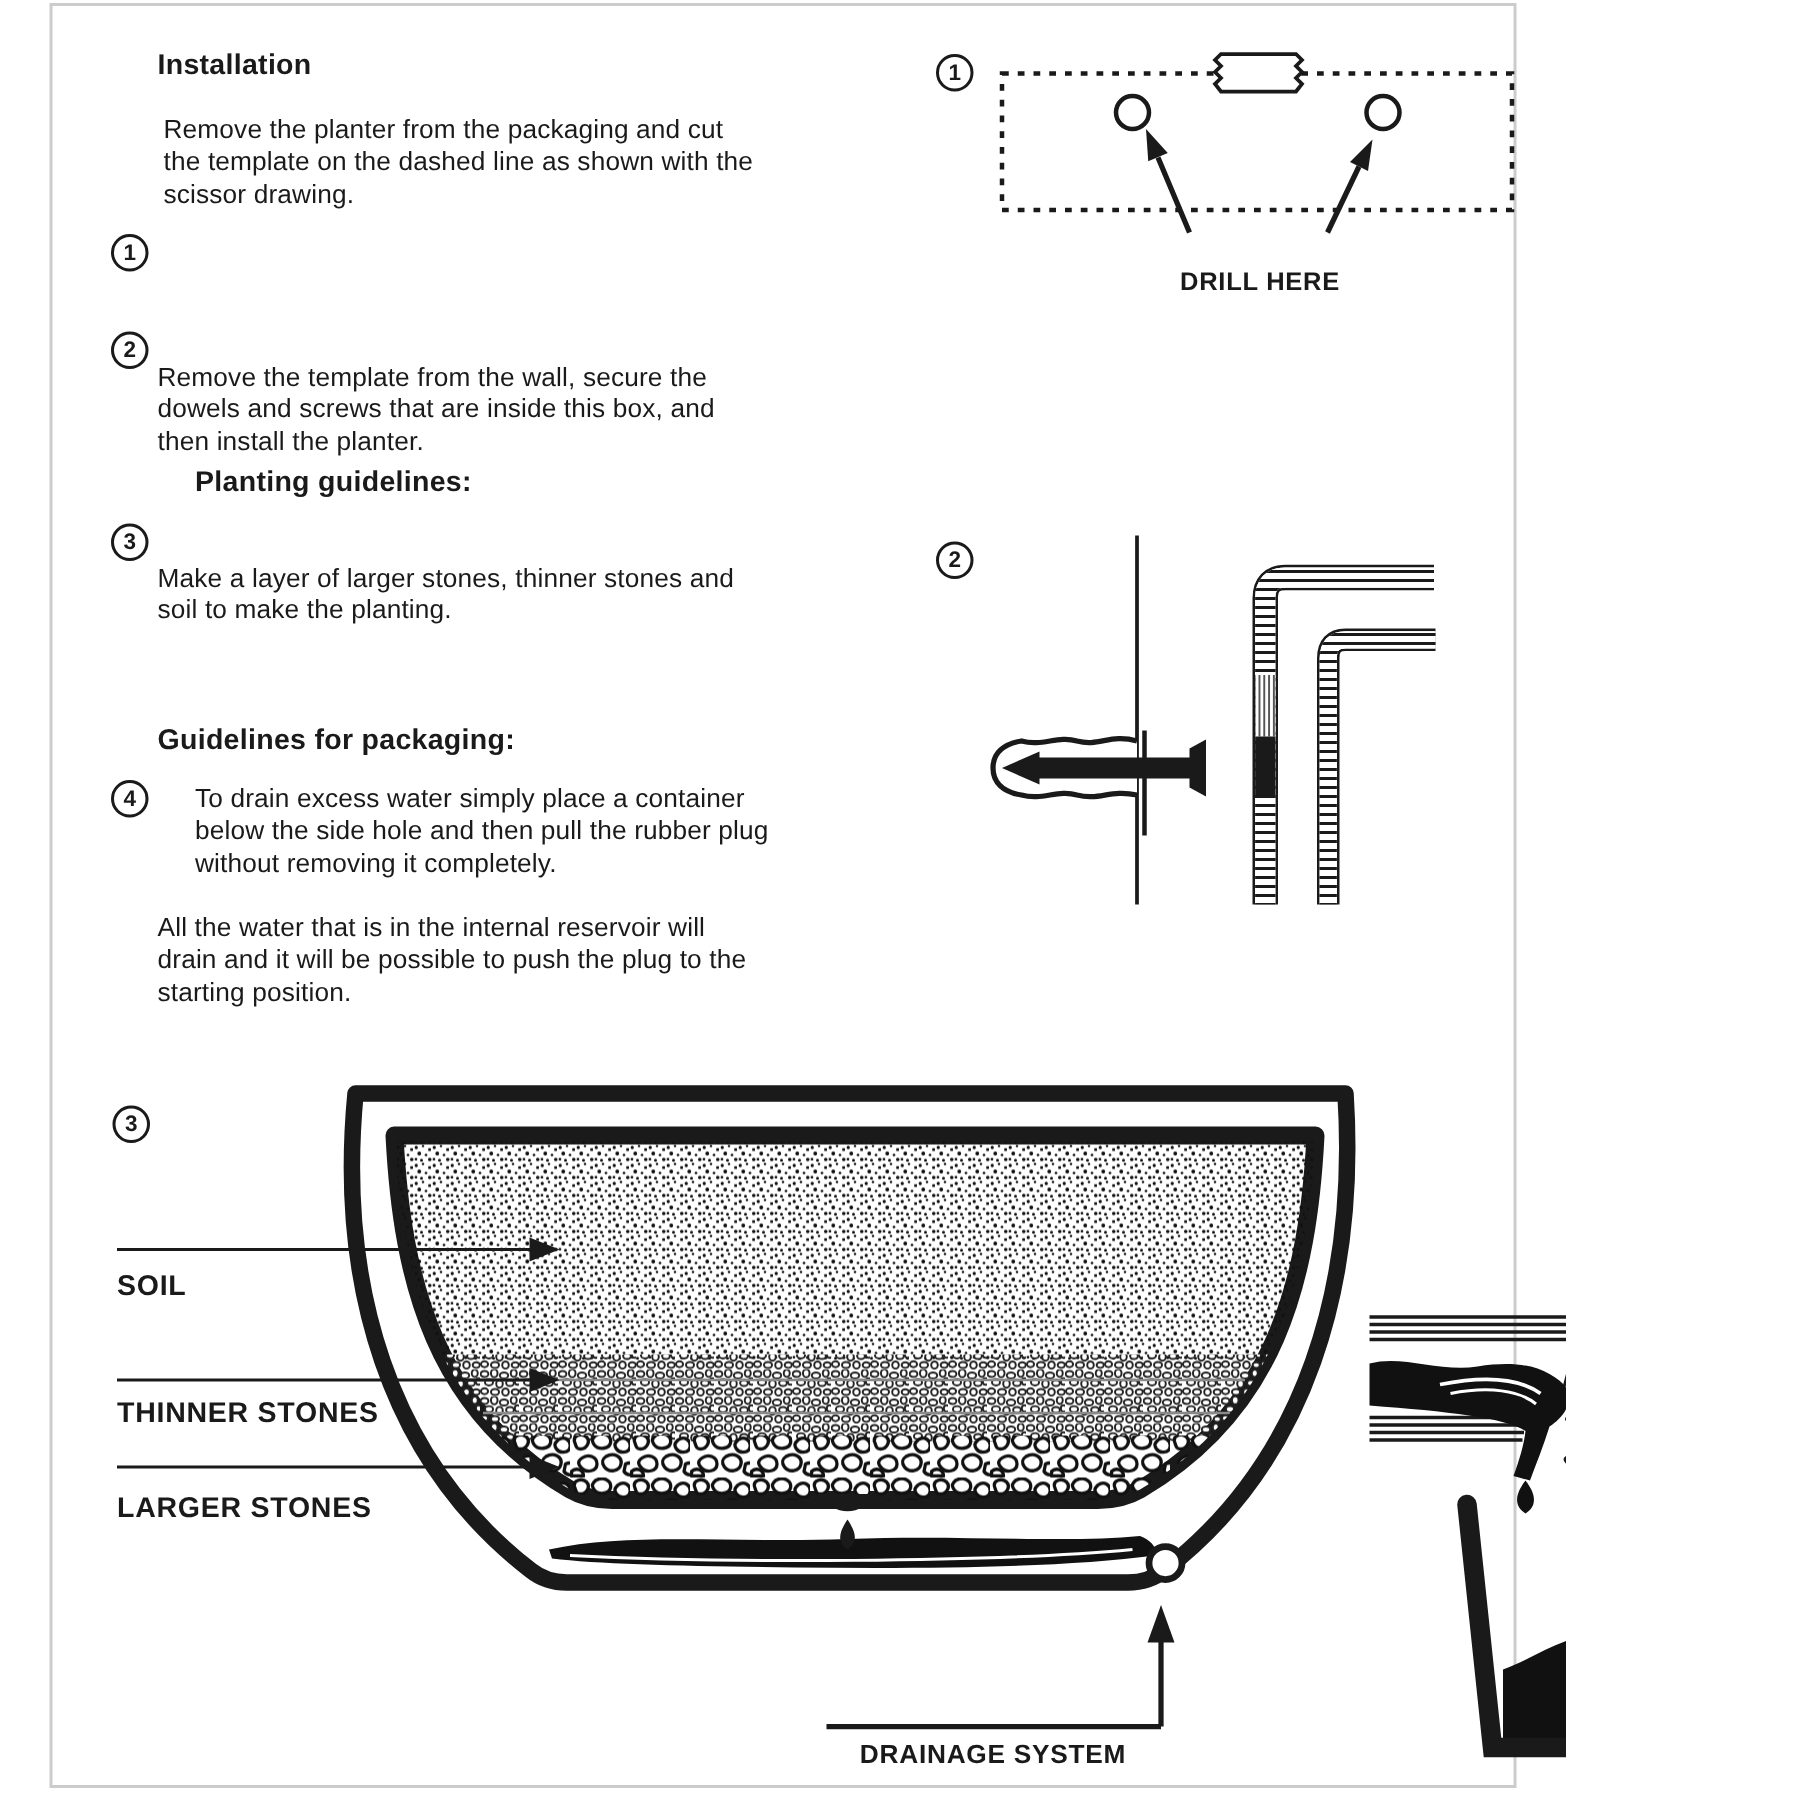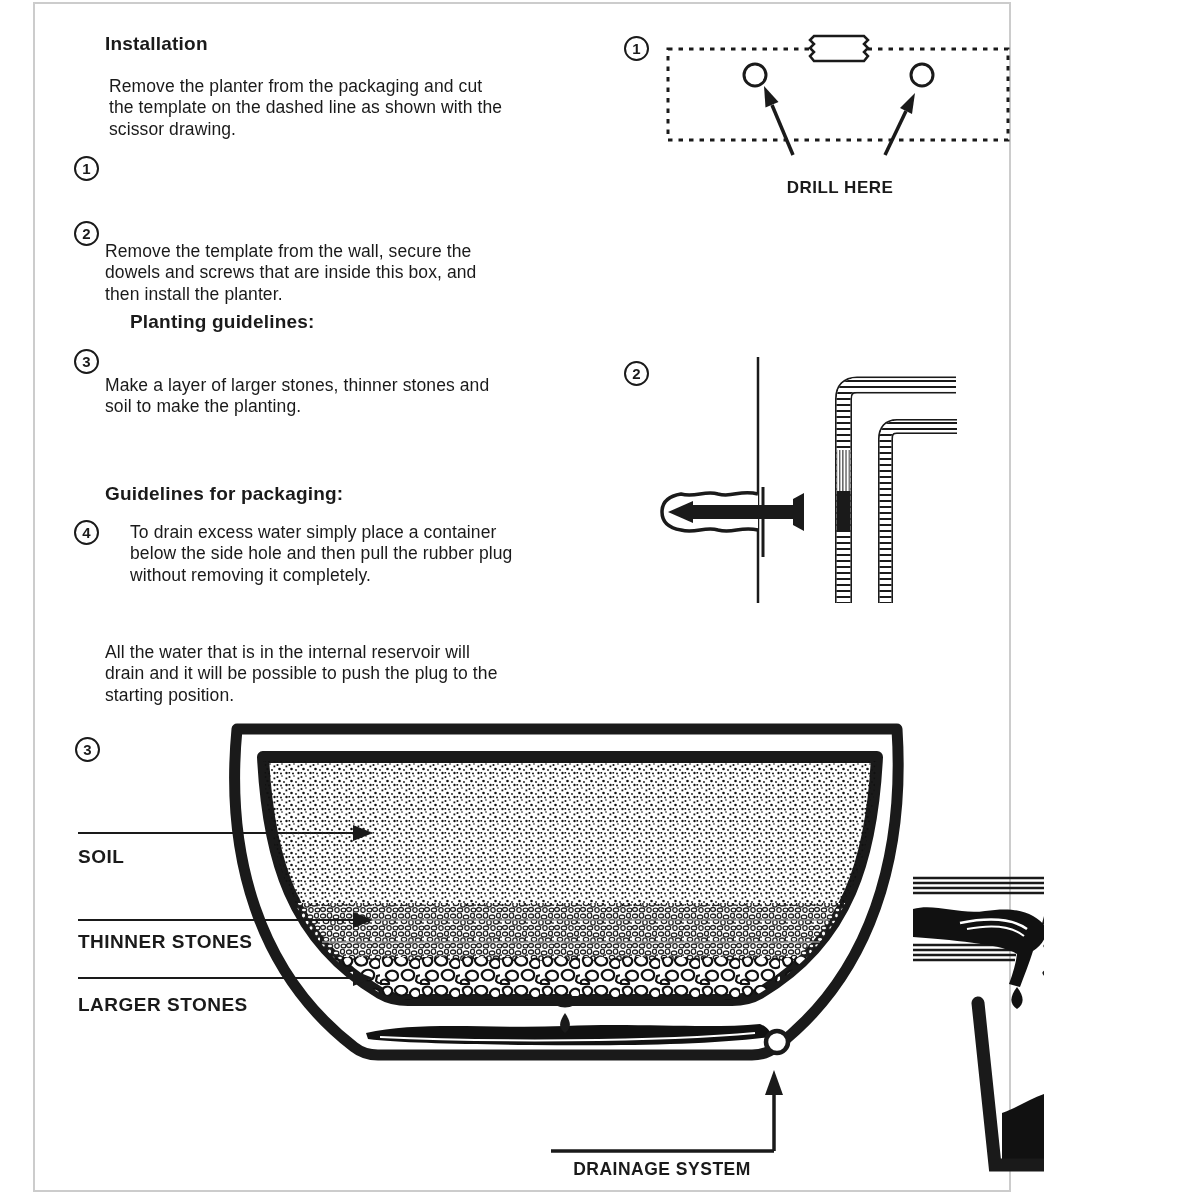--- a/index.html
+++ b/index.html
@@ -56,21 +56,21 @@
 
   <div class="abs heading" style="left:105px;top:483px;">Guidelines for packaging:</div>
 
   <div class="badge" style="left:74px;top:520px;">
       <span>4</span>
     </div>
   <div class="abs body-text" style="left:120px;top:522px;margin-left:10px;">To drain excess water simply place a container
 below the side hole and then pull the rubber plug
 without removing it completely.</div>
 
-  <div class="abs body-text" style="left:105px;top:608px;margin-top:34px;">All the water that is in the internal reservoir will
+  <div class="abs body-text" style="left:105px;top:608px;">All the water that is in the internal reservoir will
 drain and it will be possible to push the plug to the
 starting position.</div>
 
   <div class="badge" style="left:624px;top:36px;">
       <span>1</span>
     </div>
   <div class="badge" style="left:624px;top:361px;">
       <span>2</span>
     </div>
   <div class="badge" style="left:75px;top:737px;">

